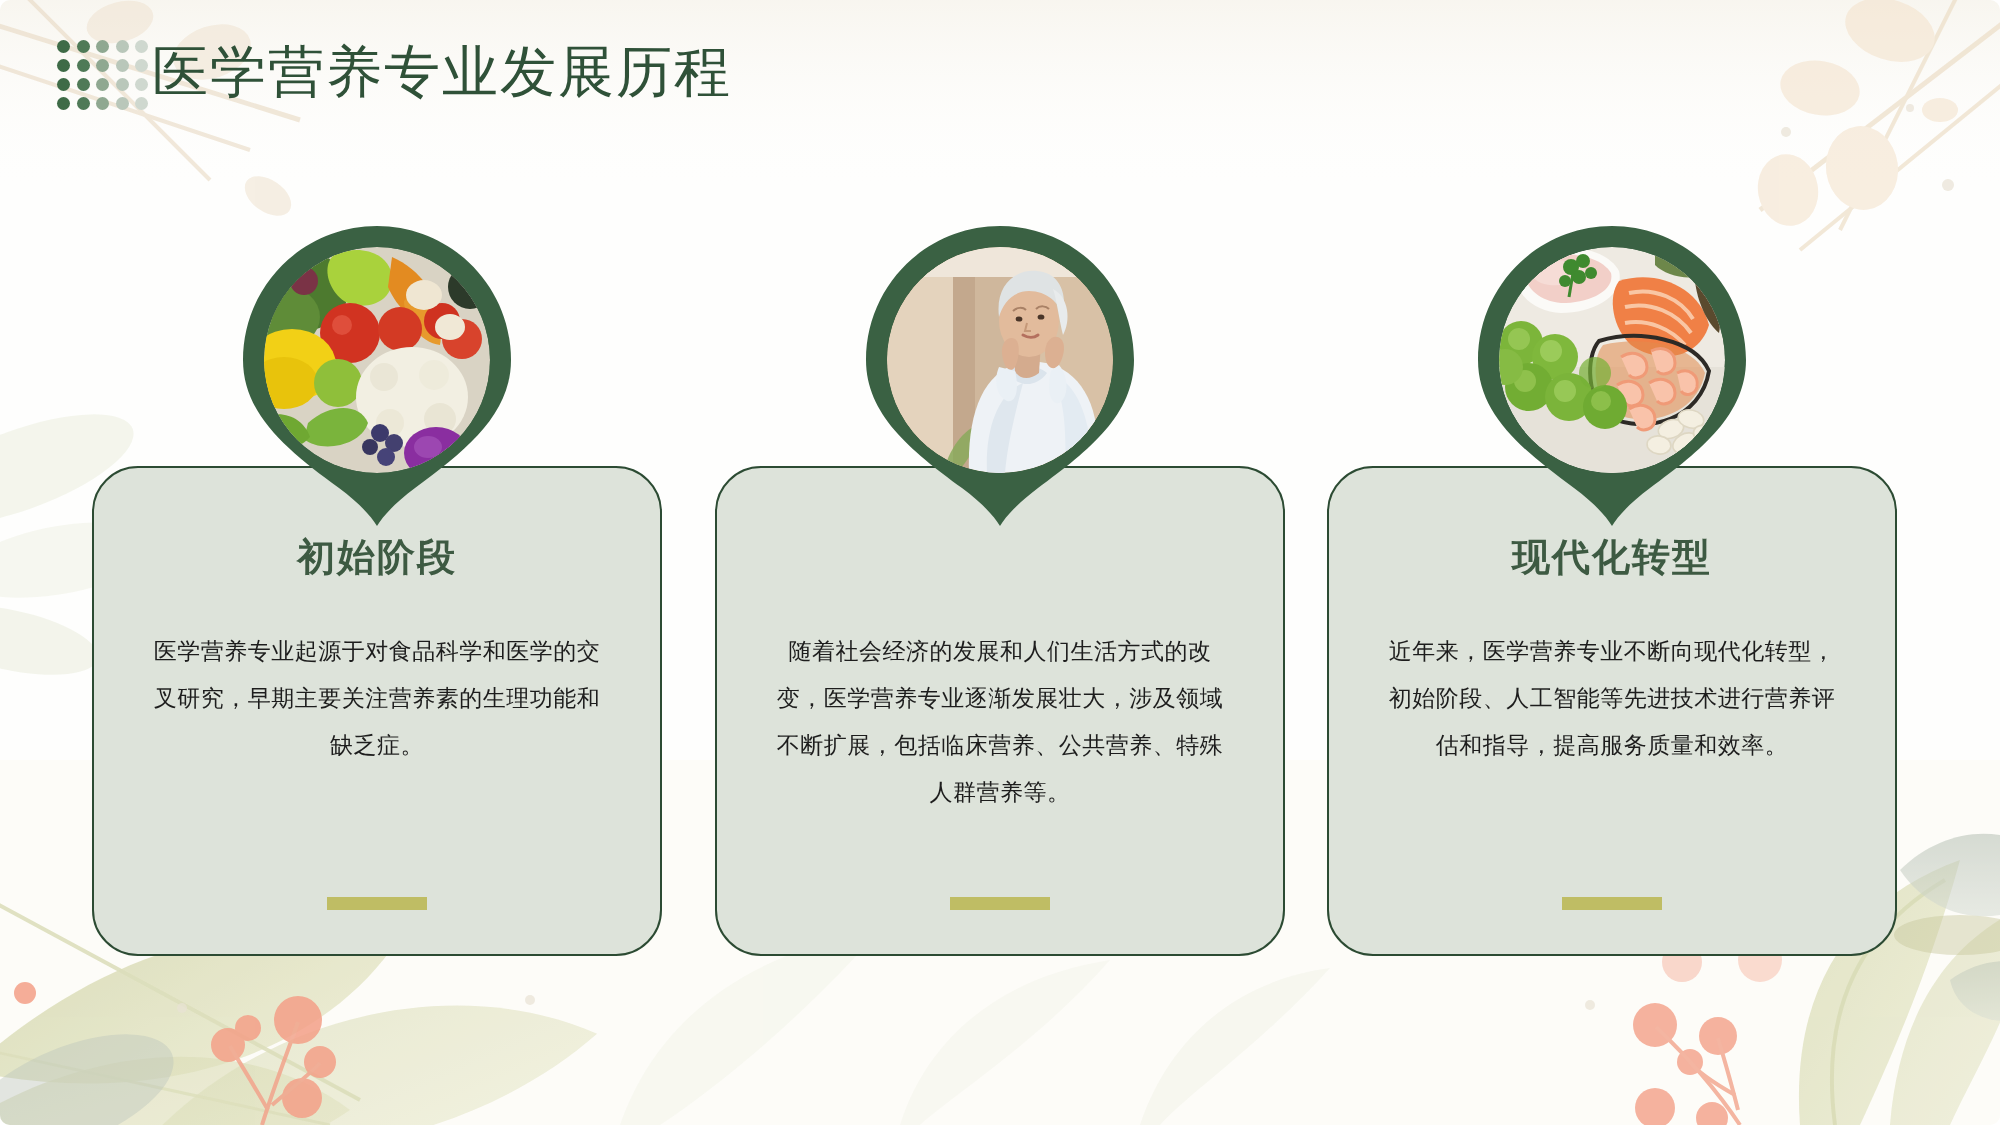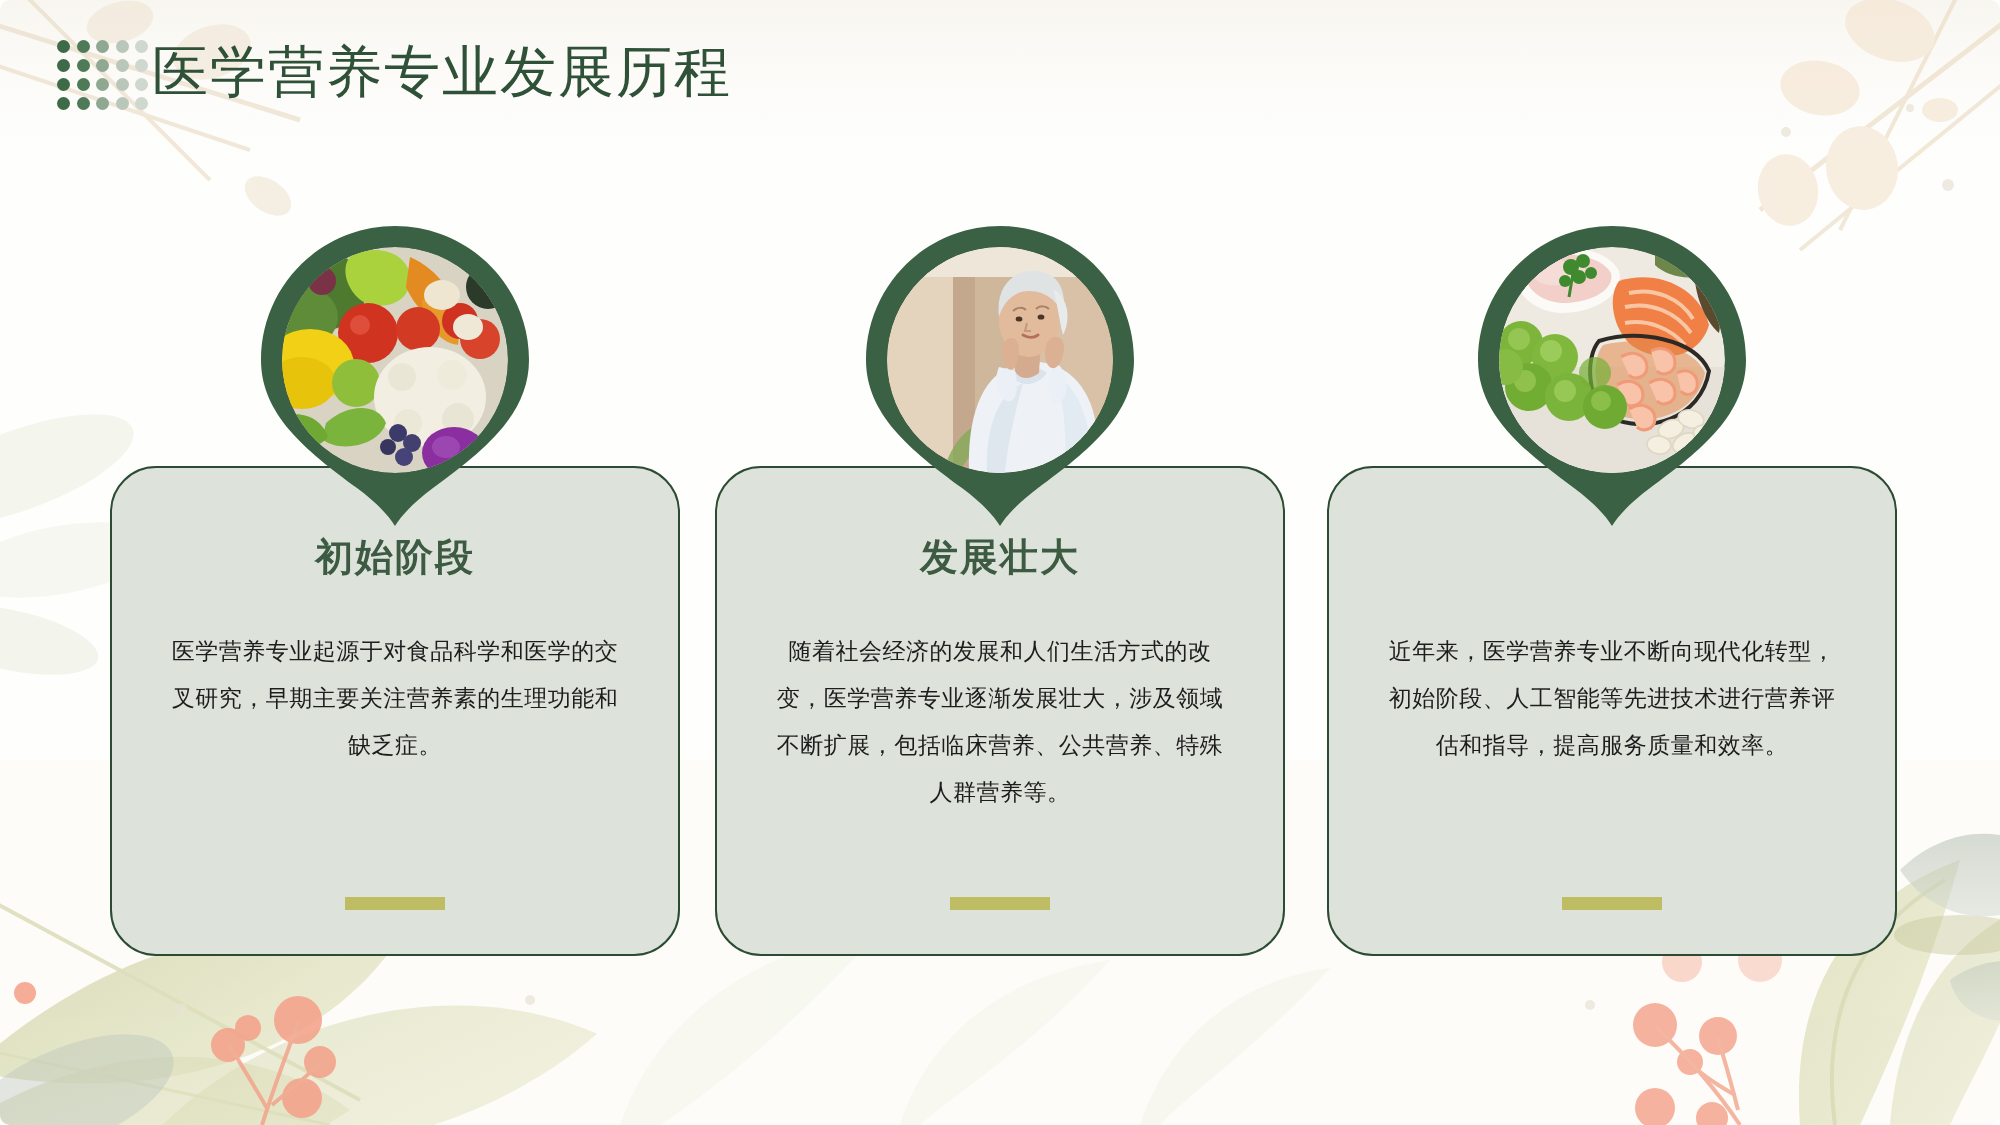--- a/index.html
+++ b/index.html
@@ -24,21 +24,21 @@
   .title{
     position:absolute;left:152px;top:36px;
     font-size:56px;line-height:72px;letter-spacing:2px;
     color:#2f5138;font-weight:400;
     white-space:nowrap;
   }
 
   
   .cards{position:absolute;left:0;top:0;width:100%;height:100%;}
   .card-wrap{position:absolute;top:466px;width:570px;height:490px;}
-  .card-wrap.c0{left:110px;}
+  .card-wrap.c0{left:92px;}
   .card-wrap.c1{left:715px;}
   .card-wrap.c2{left:1327px;}
 
   .card{
     position:absolute;left:0;top:0;width:100%;height:100%;
     background:#dde3da;
     border:2px solid #2c4b33;
     border-radius:46px;
     box-sizing:border-box;
   }
@@ -273,21 +273,20 @@
               <path d="M0 170 C 20 162 40 172 46 190 C 30 208 4 204 0 190 Z" fill="#6fa832"></path>
               <circle cx="206" cy="40" r="22" fill="#2c3a2a"></circle>
             </g>
           </svg>
         </div>
       </div>
     </div>
 
     <div class="card-wrap c1">
       <div class="card">
-        <div class="card-title">发展壮大</div>
         <div class="card-body">随着社会经济的发展和人们生活方式的改变，医学营养专业逐渐发展壮大，涉及领域不断扩展，包括临床营养、公共营养、特殊人群营养等。</div>
         <div class="card-bar"></div>
       </div>
       <div class="pin">
         <svg class="pin-shape" viewBox="0 0 268 300">
           <path d="M134 0 C 60 0 0 60 0 134 C 0 188 44 224 96 262 C 116 277 128 290 134 300 C 140 290 152 277 172 262 C 224 224 268 188 268 134 C 268 60 208 0 134 0 Z" fill="#3a6143"></path>
         </svg>
         <div class="photo">
           <svg viewBox="0 0 226 226">
             <defs>
@@ -330,20 +329,21 @@
               <path d="M112 120 C 106 134 110 150 120 154 C 130 156 132 140 128 124 Z" fill="#eaf0f5"></path>
               <path d="M172 118 C 182 130 182 150 172 156 C 162 158 160 140 164 124 Z" fill="#eaf0f5"></path>
             </g>
           </svg>
         </div>
       </div>
     </div>
 
     <div class="card-wrap c2">
       <div class="card">
+        <div class="card-title">现代化转型</div>
         <div class="card-body">近年来，医学营养专业不断向现代化转型，初始阶段、人工智能等先进技术进行营养评估和指导，提高服务质量和效率。</div>
         <div class="card-bar"></div>
       </div>
       <div class="pin">
         <svg class="pin-shape" viewBox="0 0 268 300">
           <path d="M134 0 C 60 0 0 60 0 134 C 0 188 44 224 96 262 C 116 277 128 290 134 300 C 140 290 152 277 172 262 C 224 224 268 188 268 134 C 268 60 208 0 134 0 Z" fill="#3a6143"></path>
         </svg>
         <div class="photo">
           <svg viewBox="0 0 226 226">
             <defs>

